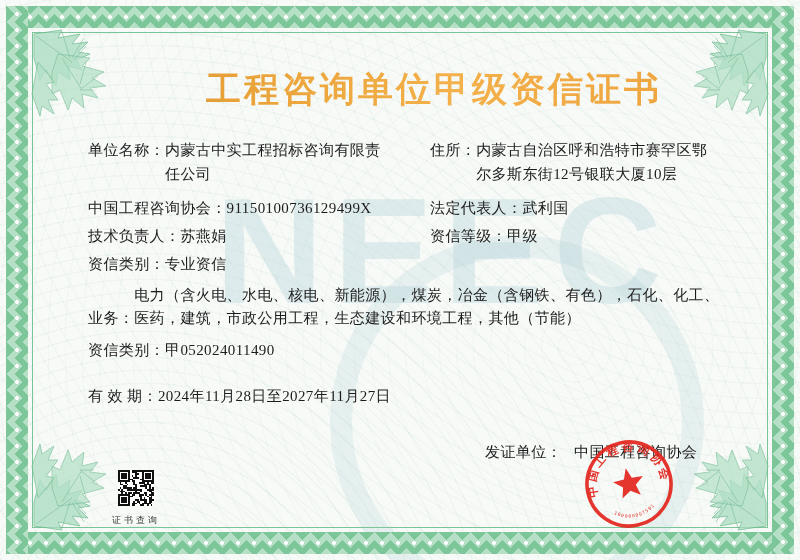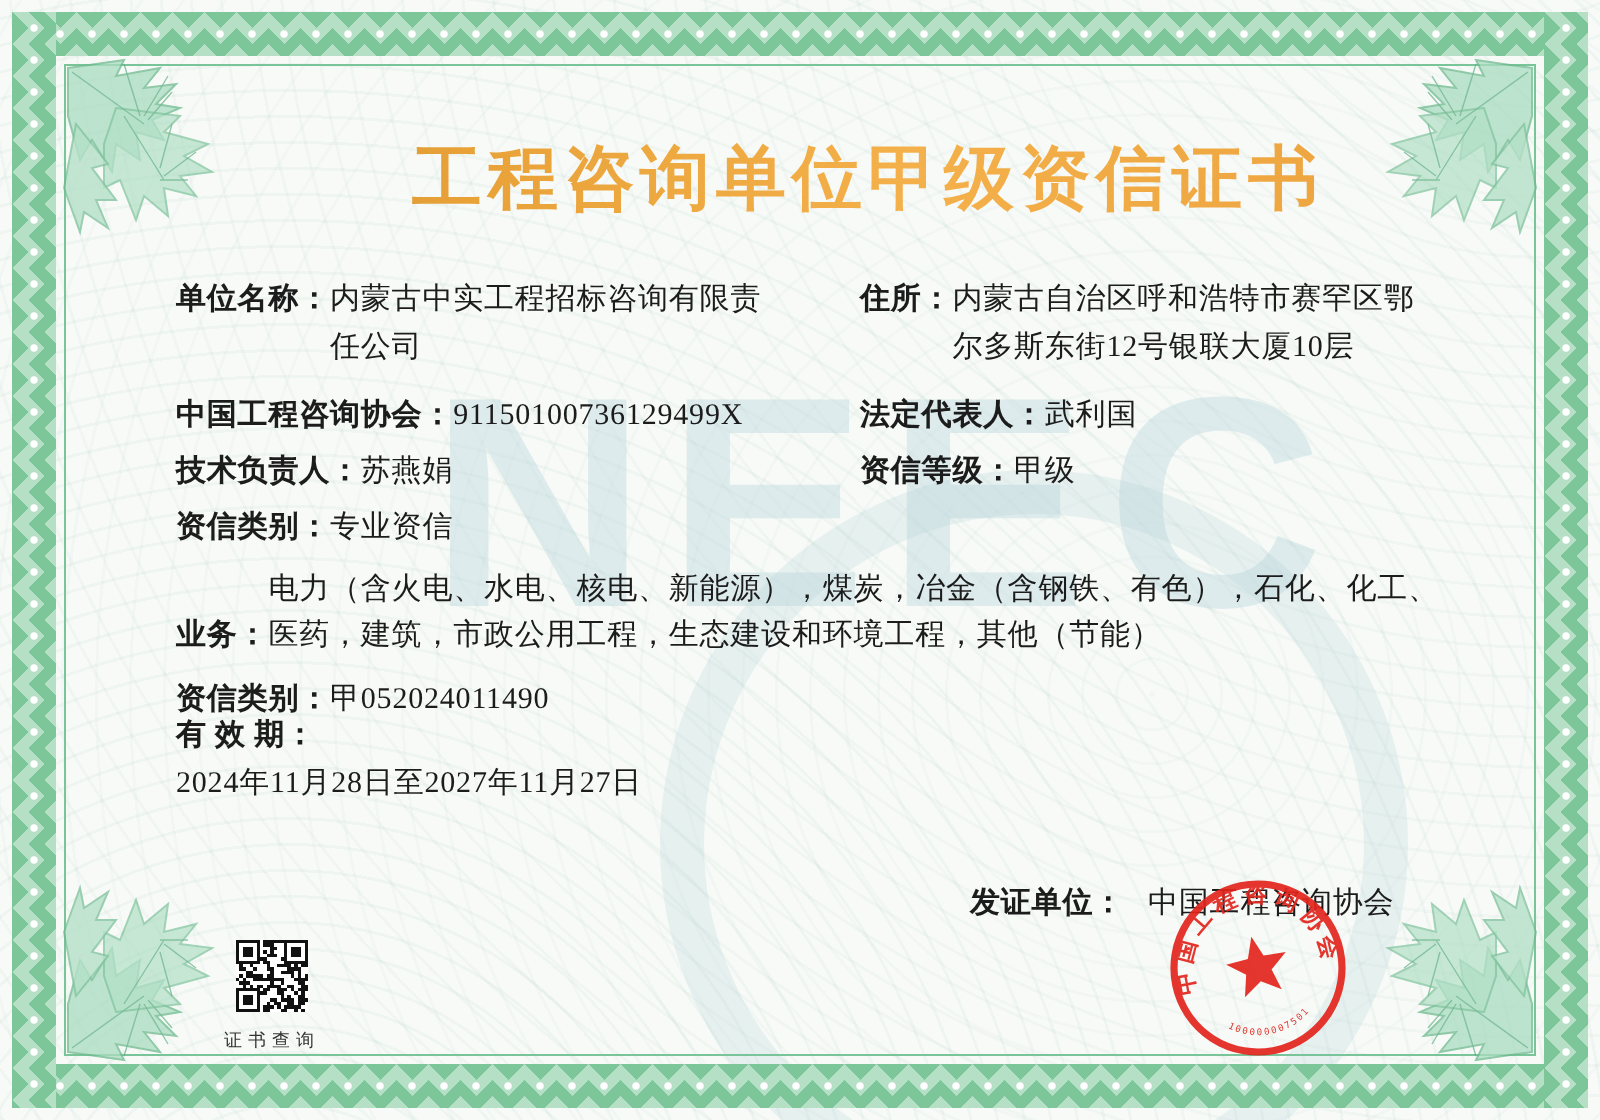--- a/index.html
+++ b/index.html
@@ -66,32 +66,32 @@
   .title{
     position:absolute;left:0;top:66px;width:800px;text-align:center;z-index:5;
     font-family:"Liberation Sans","DejaVu Sans",sans-serif;
     font-weight:bold;font-size:35px;letter-spacing:3px;
     background:linear-gradient(90deg,#c4832c 0%,#e8a238 28%,#f4b04a 55%,#e89d38 100%);
     -webkit-background-clip:text;background-clip:text;
     -webkit-text-fill-color:transparent;color:#dd9c35;padding-left:34px;
   }
   .row{position:absolute;z-index:5;display:flex;align-items:flex-start;
        font-size:15px;line-height:24px;color:#1c1c1c;letter-spacing:.4px;}
-  .lbl{font-weight:bold;white-space:nowrap;flex:0 0 auto;}
+  .lbl{font-weight:normal;white-space:nowrap;flex:0 0 auto;}
   .val{flex:1 1 auto;}
   .r-unit{left:88px;top:138px;width:300px;}
   .r-addr{left:430px;top:138px;width:292px;}
   .r-code{left:88px;top:196px;width:340px;}
   .r-legal{left:430px;top:196px;width:300px;}
   .r-tech{left:88px;top:224px;width:340px;}
   .r-grade{left:430px;top:224px;width:300px;align-items:center;}
   .r-cat{left:88px;top:252px;width:340px;}
   .r-biz{left:88px;top:284px;width:642px;line-height:23px;align-items:flex-end;}
   .r-certno{left:88px;top:338px;width:400px;}
-  .r-valid{left:88px;top:356px;width:450px;flex-direction:column;}
+  .r-valid{left:88px;top:384px;width:450px;}
   .r-issuer{left:485px;top:440px;width:300px;z-index:5;}
   .r-issuer .val{margin-left:12px;white-space:nowrap;}
   
   .qr-wrap{position:absolute;left:104px;top:470px;width:64px;z-index:5;text-align:center;}
   .qr{width:36px;height:36px;margin:0 auto;display:block;background:#fff;}
   .qr-caption{margin-top:8px;font-size:9px;letter-spacing:3px;color:#333;}
   
   .stamp{position:absolute;left:583px;top:438px;width:92px;height:92px;z-index:6;opacity:.92;}
 </style>
 </head>

